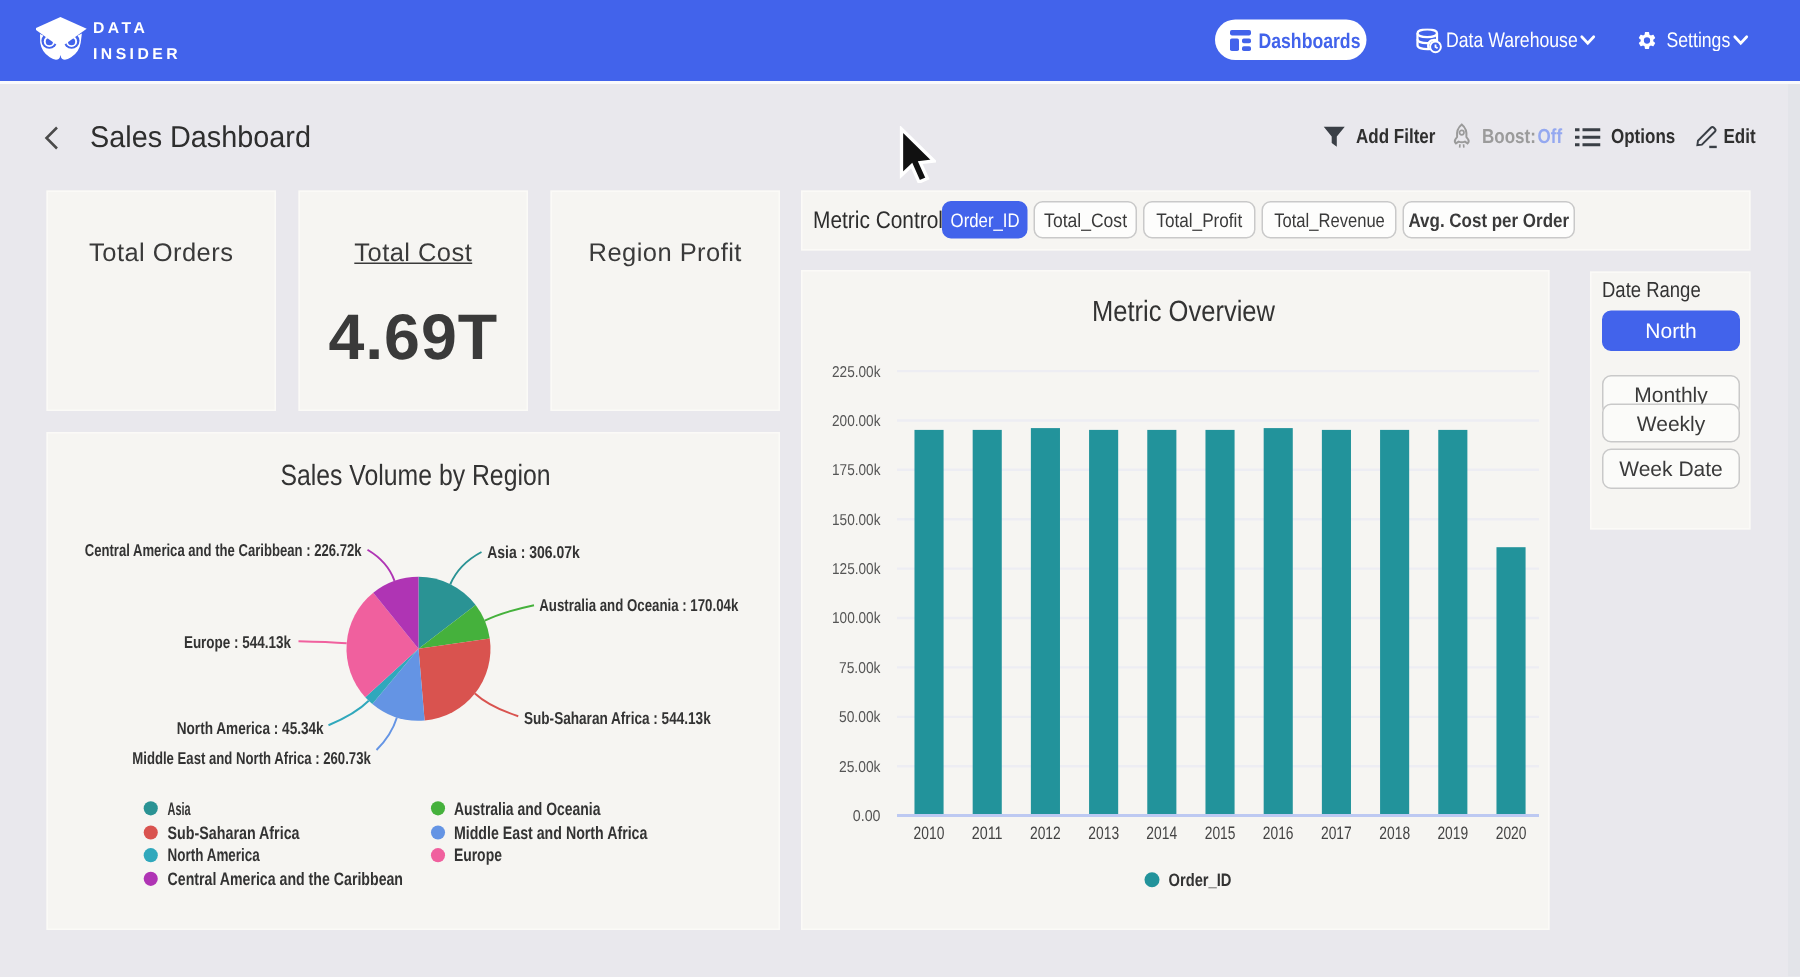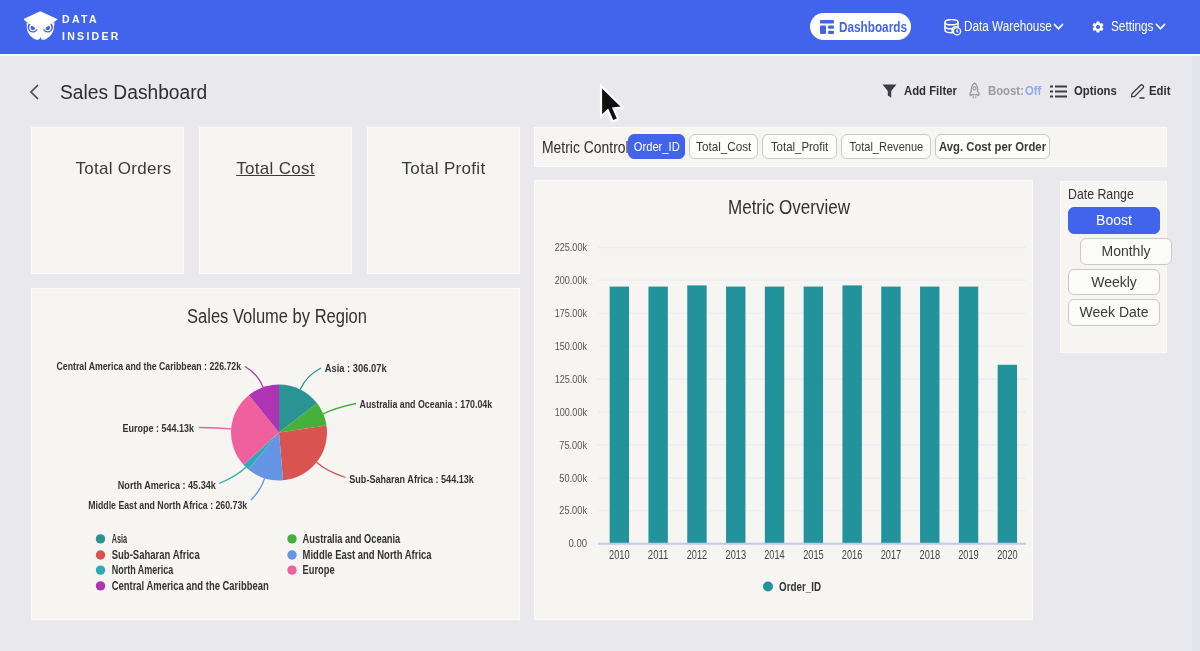--- a/index.html
+++ b/index.html
@@ -112,28 +112,29 @@
       <rect x="5" y="10.5" width="12" height="2" fill="#3a3f46"></rect>
   </svg>
   <span class="abs hlabel cx" style="left:1074px; top:83px; transform:scaleX(0.84);">Options</span>
 
   <svg class="abs" style="left:1130px; top:83px;" width="16" height="16" viewBox="0 0 16 16">
     <path d="M2,10.8 L10.6,2.2 Q11.6,1.2 12.6,2.2 L13.2,2.8 Q14.2,3.8 13.2,4.8 L4.6,13.4 L1.6,13.8 Z" fill="none" stroke="#3a3f46" stroke-width="1.3"></path>
     <path d="M9.5,15 L14.5,15" stroke="#3a3f46" stroke-width="1.6"></path>
   </svg>
   <span class="abs hlabel cx" style="left:1149px; top:83px; transform:scaleX(0.84);">Edit</span>
 
-  <div class="card kpi" style="left:31px;padding-left:16px;">
+  <div class="card kpi" style="left:31px;">
     <div class="t"><span class="cx" style="transform:scaleX(1);transform-origin:center; letter-spacing:0.3px;">Total Orders</span></div>
   </div>
   <div class="card kpi" style="left:199px;">
     <div class="t"><span class="cx" style="transform:scaleX(1);transform-origin:center; letter-spacing:0.3px;text-decoration:underline;">Total Cost</span></div>
+    <div class="v">4.69T</div>
   </div>
   <div class="card kpi" style="left:367px;">
-    <div class="t"><span class="cx" style="transform:scaleX(1);transform-origin:center; letter-spacing:0.3px;">Total Profit</span></div>
+    <div class="t"><span class="cx" style="transform:scaleX(1);transform-origin:center; letter-spacing:0.3px;">Region Profit</span></div>
   </div>
 
   <div class="card" style="left:534px; top:127px; width:633px; height:40px;"></div>
   <div class="abs" style="left:542px; top:139px; font-size:16px; color:#2d2d2d;">
     <span class="cx" style="transform:scaleX(0.87);">Metric Control</span></div>
   <div class="chip sel" style="left:628px; width:57px;">
       <span class="cx" style="transform:scaleX(0.86);transform-origin:center;">Order_ID</span>
     </div>
   <div class="chip" style="left:689px; width:69px;">
       <span class="cx" style="transform:scaleX(0.90);transform-origin:center;">Total_Cost</span>
@@ -237,22 +238,22 @@
       <text x="434.5" y="379.2" font-size="12" fill="#444" text-anchor="middle" textLength="20.5" lengthAdjust="spacingAndGlyphs" font-family="Liberation Sans">2019</text>
       <text x="473.4" y="379.2" font-size="12" fill="#444" text-anchor="middle" textLength="20.5" lengthAdjust="spacingAndGlyphs" font-family="Liberation Sans">2020</text>
       <circle cx="234" cy="406.5" r="5" fill="#22939b"></circle>
       <text x="245" y="410.7" font-size="12" font-weight="bold" fill="#333" textLength="42" lengthAdjust="spacingAndGlyphs" font-family="Liberation Sans">Order_ID</text>
       </svg>
     </div>
 
   <div class="card" style="left:1060px; top:181px; width:107px; height:172px;"></div>
   <div class="abs" style="left:1068px; top:185.5px; font-size:14.5px; color:#333;">
     <span class="cx" style="transform:scaleX(0.85);">Date Range</span></div>
-  <div class="dbtn sel" style="top:207px;">Boost</div>
-  <div class="dbtn" style="top:238px;margin-left:12px;">Monthly</div>
+  <div class="dbtn sel" style="top:207px;">North</div>
+  <div class="dbtn" style="top:250px;">Monthly</div>
   <div class="dbtn" style="top:268.5px;">Weekly</div>
   <div class="dbtn" style="top:299px;">Week Date</div>
 
   <div class="abs" id="cursor" style="left:598px; top:84px;"><svg width="26" height="38" viewBox="0 0 26 38">
       <path d="M3,2 L3,32.8 L9.8,26.4 L14.7,37.4 L20.3,35.0 L15.5,24.4 L24.7,23.3 Z" fill="#111" stroke="#fff" stroke-width="2.2"></path>
     </svg></div>
 
 </div>
 
 </body></html>

